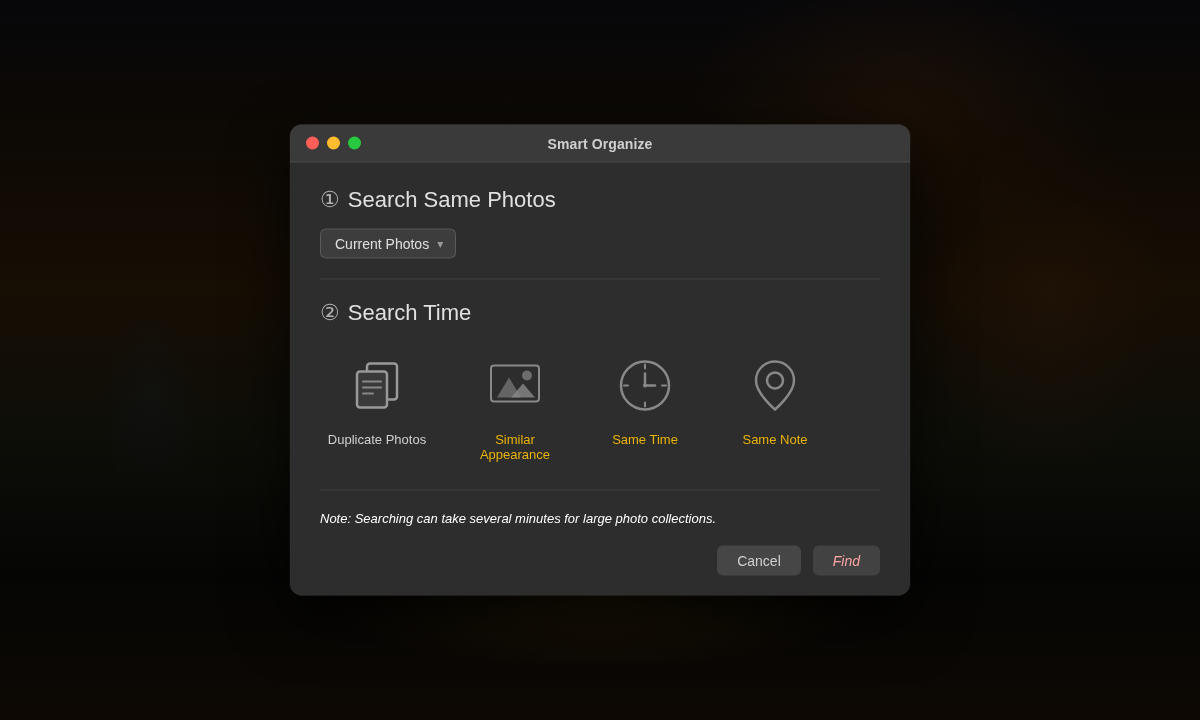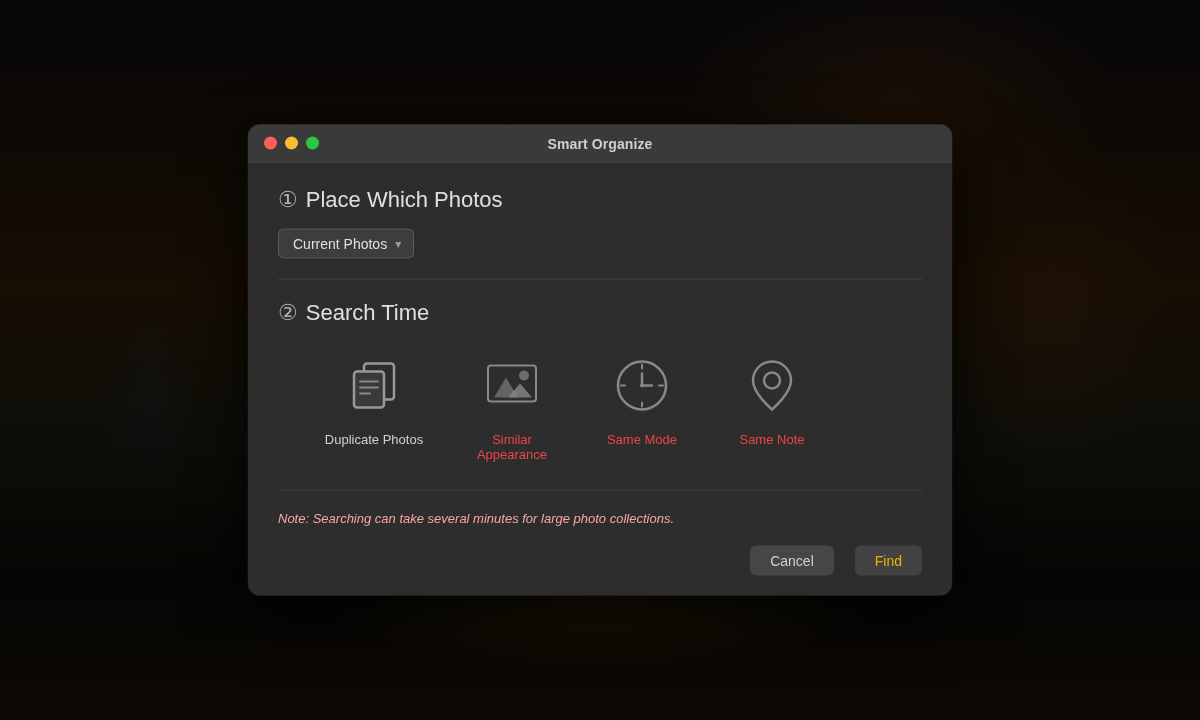--- a/index.html
+++ b/index.html
@@ -43,21 +43,21 @@
       inset: 0;
       background: rgba(0,0,0,0.45);
     }
 
     
     .dialog {
       position: absolute;
       top: 50%;
       left: 50%;
       transform: translate(-50%, -50%);
-      width: 704px;
+      width: 620px;
       background: #2d2d2d;
       border-radius: 12px;
       box-shadow: 0 20px 60px rgba(0,0,0,0.8), 0 0 0 0.5px rgba(255,255,255,0.1);
       overflow: hidden;
     }
 
     
     .title-bar {
       background: #3a3a3a;
       display: flex;
@@ -156,72 +156,72 @@
       align-items: center;
       gap: 10px;
       cursor: pointer;
       padding: 8px 16px;
       border-radius: 8px;
       width: 130px;
     }
 
     .mode-item:first-child {
       padding-left: 0;
-      margin-left: 39px;
     }
 
     .mode-icon {
       width: 72px;
       height: 72px;
       display: flex;
       align-items: center;
       justify-content: center;
       color: #999;
     }
 
     .mode-label {
-      color: #ef4444;
+      color: #eab308;
       font-size: 13px;
       text-align: center;
     }
 
     
     .note-text {
-      color: #fca5a5;
+      color: #ffffff;
       font-size: 13px;
       font-style: italic;
       margin: 4px 0 20px;
     }
 
     
     .button-row {
       display: flex;
       justify-content: flex-end;
-      gap: 21px;
+      gap: 12px;
       margin-top: 8px;
     }
 
     .btn {
       padding: 7px 20px;
       border-radius: 6px;
       font-size: 14px;
       font-weight: 500;
       cursor: pointer;
       border: none;
     }
 
     .btn-cancel {
       background: rgba(255,255,255,0.12);
       color: #d0d0d0;
     }
 
     .btn-find {
       background: rgba(255,255,255,0.1);
-      color: #eab308;
+      color: #fca5a5;
       cursor: default;
+      font-style: italic;
     }
 
     
     svg {
       fill: #888;
     }
 
     
     .mode-item.selected .mode-icon svg {
       fill: #c0c0c0;
@@ -247,21 +247,21 @@
       <div class="traffic-light minimize"></div>
       <div class="traffic-light maximize"></div>
     </div>
     <span class="title-text">Smart Organize</span>
   </div>
 
   <div class="dialog-body">
 
     <div class="section-title">
       <span class="section-number">①</span>
-      <span>Place Which Photos</span>
+      <span>Search Same Photos</span>
     </div>
 
     <div class="dropdown-button">
       <span>Current Photos</span>
       <span class="dropdown-chevron">▾</span>
     </div>
 
     <div class="divider"></div>
 
     <div class="section-title">
@@ -312,21 +312,21 @@
             <line x1="11" y1="32" x2="15" y2="32" stroke="#888" stroke-width="2" stroke-linecap="round"></line>
             <line x1="49" y1="32" x2="53" y2="32" stroke="#888" stroke-width="2" stroke-linecap="round"></line>
 
             <line x1="32" y1="32" x2="32" y2="20" stroke="#888" stroke-width="2.5" stroke-linecap="round"></line>
 
             <line x1="32" y1="32" x2="42" y2="32" stroke="#888" stroke-width="2.5" stroke-linecap="round"></line>
 
             <circle cx="32" cy="32" r="2" fill="#888"></circle>
           </svg>
         </div>
-        <span class="mode-label">Same Mode</span>
+        <span class="mode-label">Same Time</span>
       </div>
 
       <div class="mode-item">
         <div class="mode-icon">
           <svg width="64" height="64" viewBox="0 0 64 64" xmlns="http://www.w3.org/2000/svg">
 
             <path d="M32 8 C21 8 13 17 13 27 C13 40 32 56 32 56 C32 56 51 40 51 27 C51 17 43 8 32 8 Z" fill="none" stroke="#888" stroke-width="2.5"></path>
 
             <circle cx="32" cy="27" r="8" fill="none" stroke="#888" stroke-width="2.5"></circle>
           </svg>

